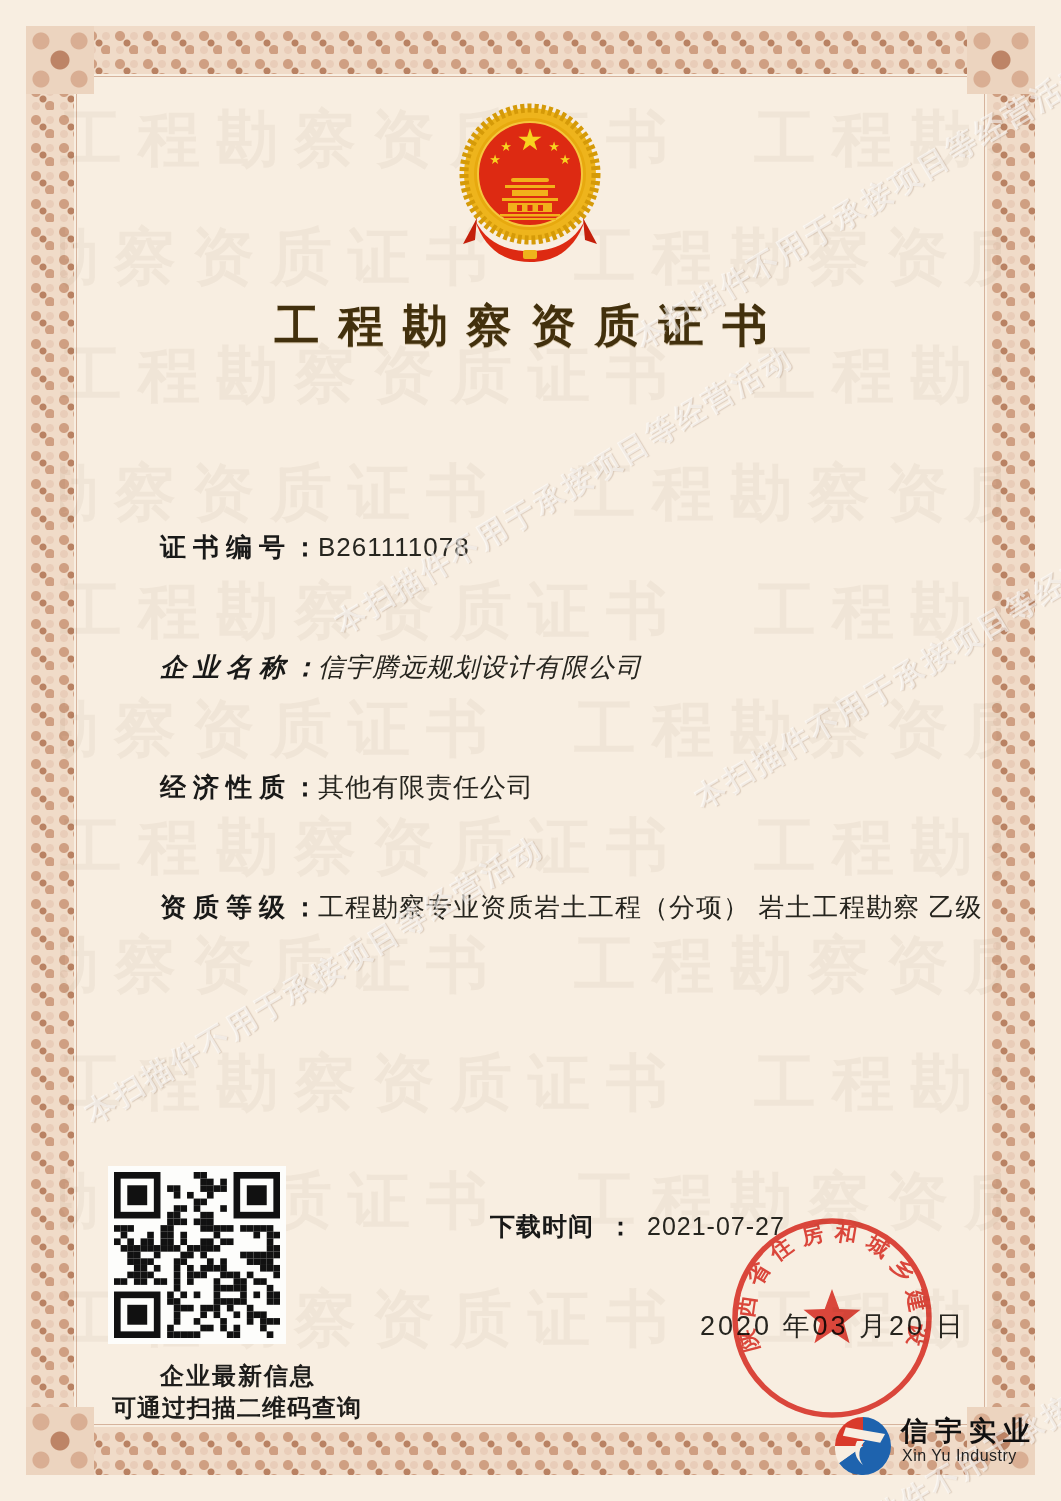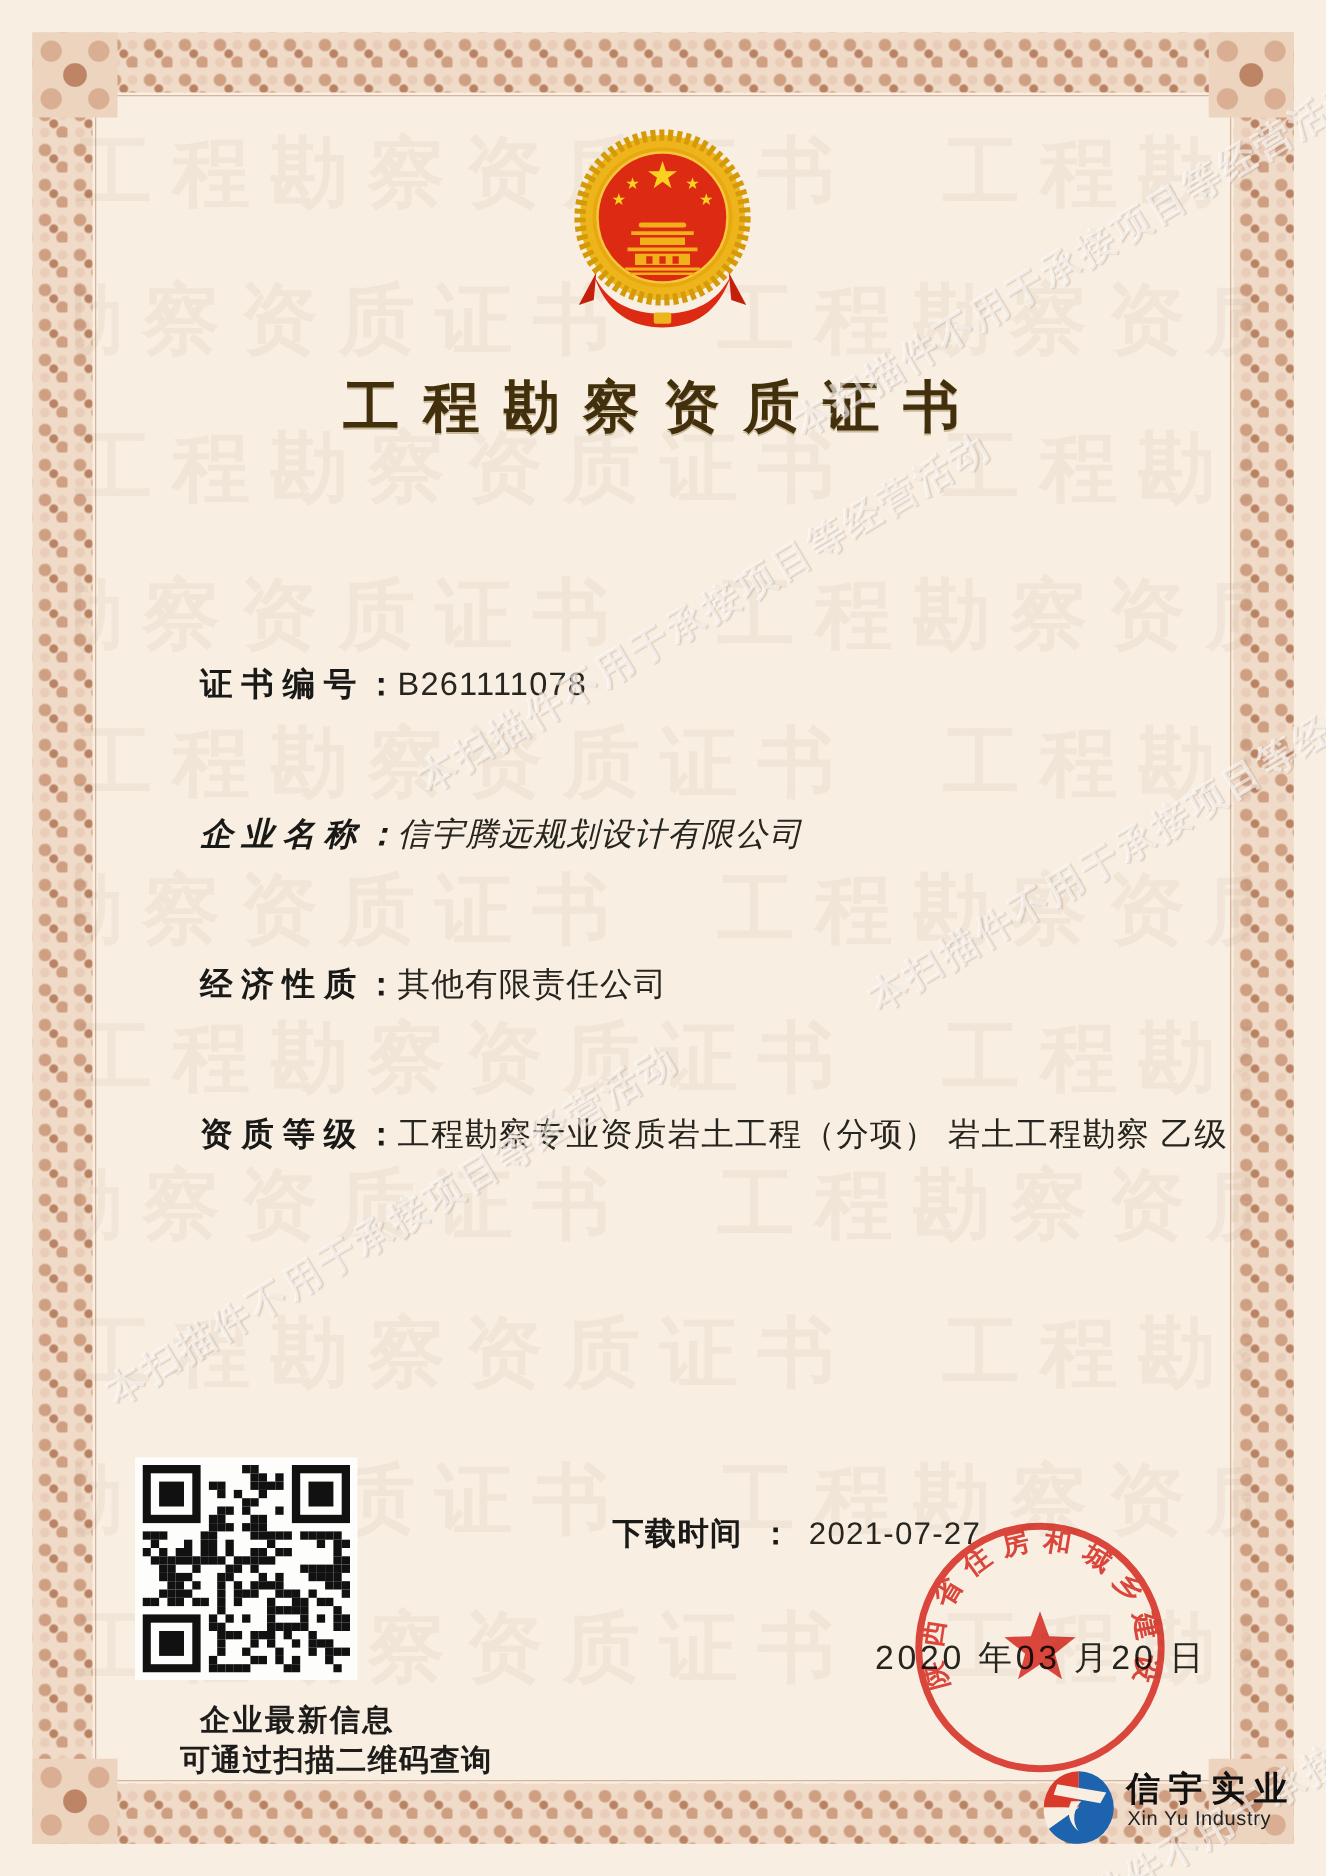--- a/index.html
+++ b/index.html
@@ -84,21 +84,21 @@
   .row-download .sep{margin:0 14px;}
   .row-issuer{left:576px;top:1266px;font-size:26px;}
   .row-issuer .lbl{letter-spacing:1px;}
   .issue-date{
     position:absolute;left:700px;top:1308px;font-size:27px;color:#26251f;
     letter-spacing:3px;white-space:nowrap;
   }
   .qr-wrap{position:absolute;left:108px;top:1166px;width:178px;height:178px;background:#fdfdfb;}
   .qr-wrap svg{position:absolute;left:6px;top:6px;}
   .note1{position:absolute;left:160px;top:1360px;font-size:24px;font-weight:bold;letter-spacing:2px;}
-  .note2{position:absolute;left:112px;top:1392px;font-size:24px;font-weight:bold;letter-spacing:1px;margin-left:32px;}
+  .note2{position:absolute;left:112px;top:1392px;font-size:24px;font-weight:bold;letter-spacing:1px;}
   
   .seal{
     position:absolute;left:726px;top:1212px;width:212px;height:212px;z-index:6;
     opacity:.88;mix-blend-mode:multiply;pointer-events:none;
   }
   
   .logo{position:absolute;right:16px;bottom:16px;width:230px;height:84px;z-index:7;}
   .logo-mark{position:absolute;left:18px;top:14px;width:60px;height:62px;}
   .logo-cn{
     position:absolute;left:86px;top:12px;font-size:27px;font-weight:bold;

